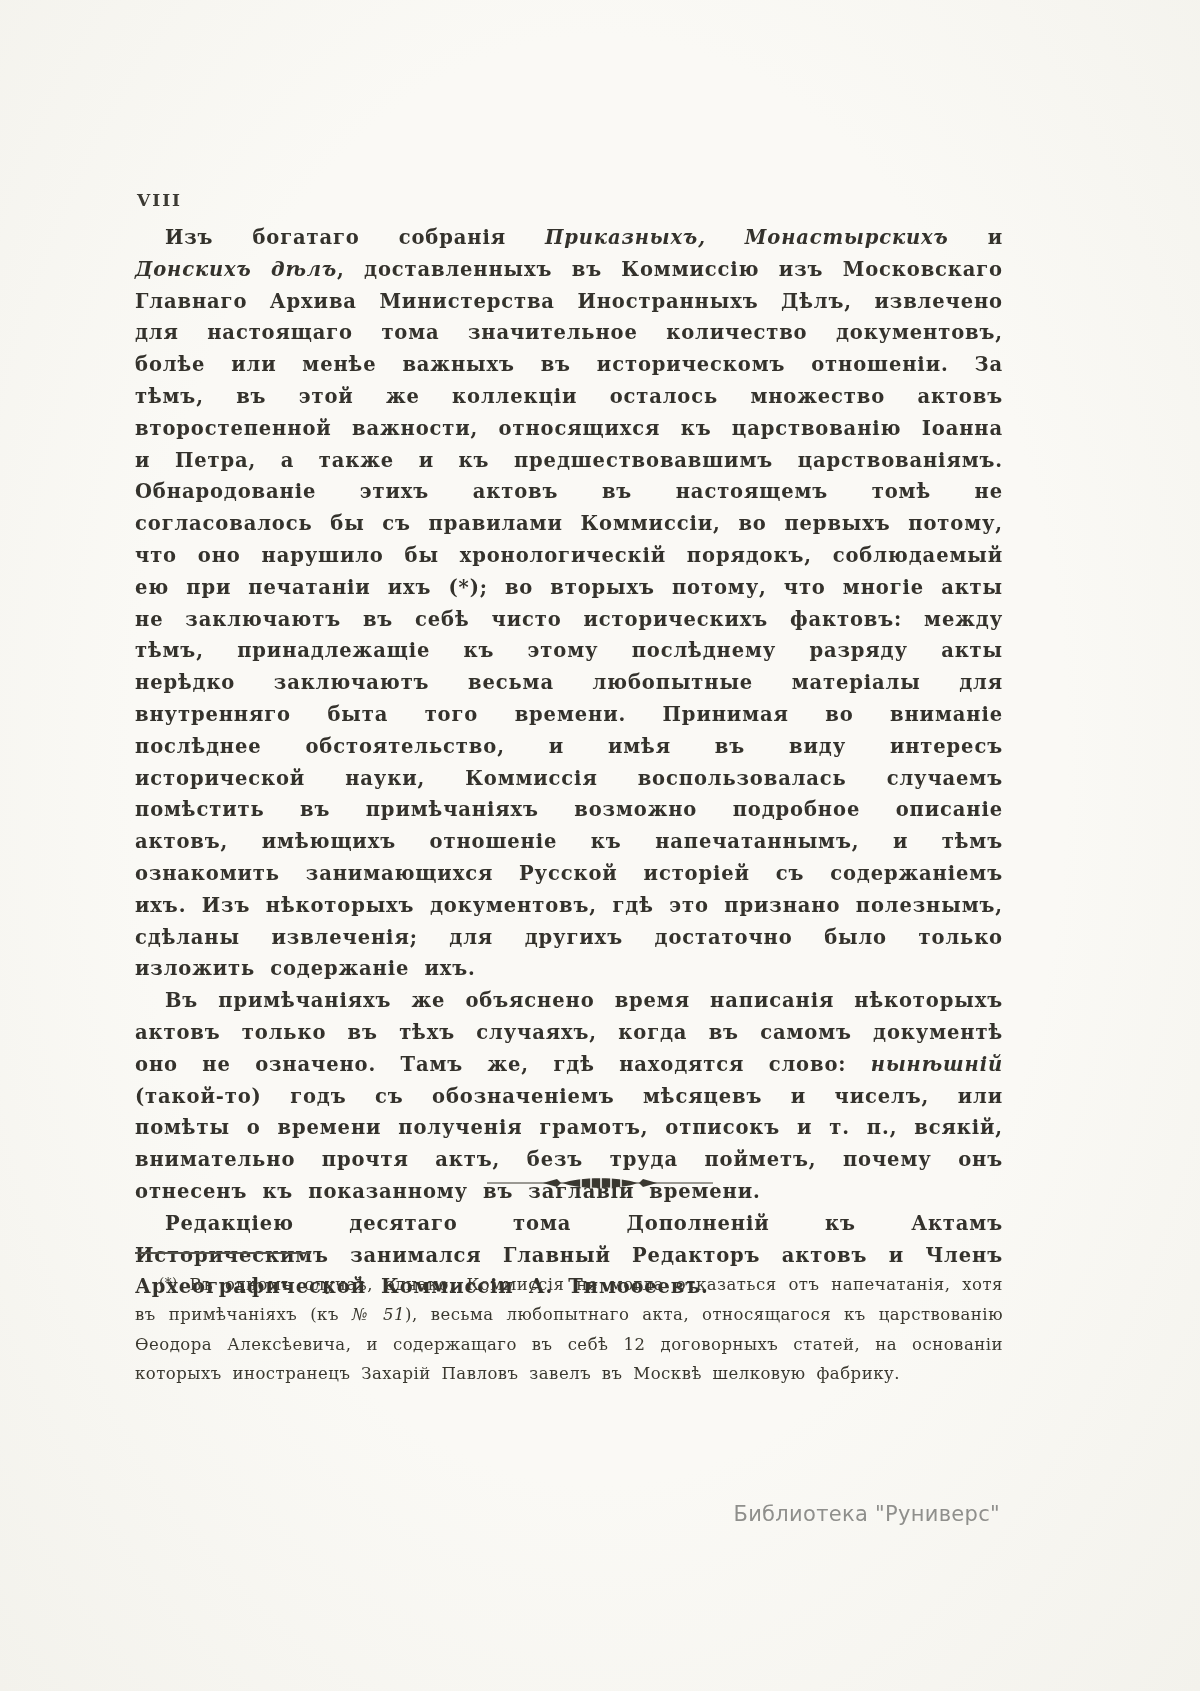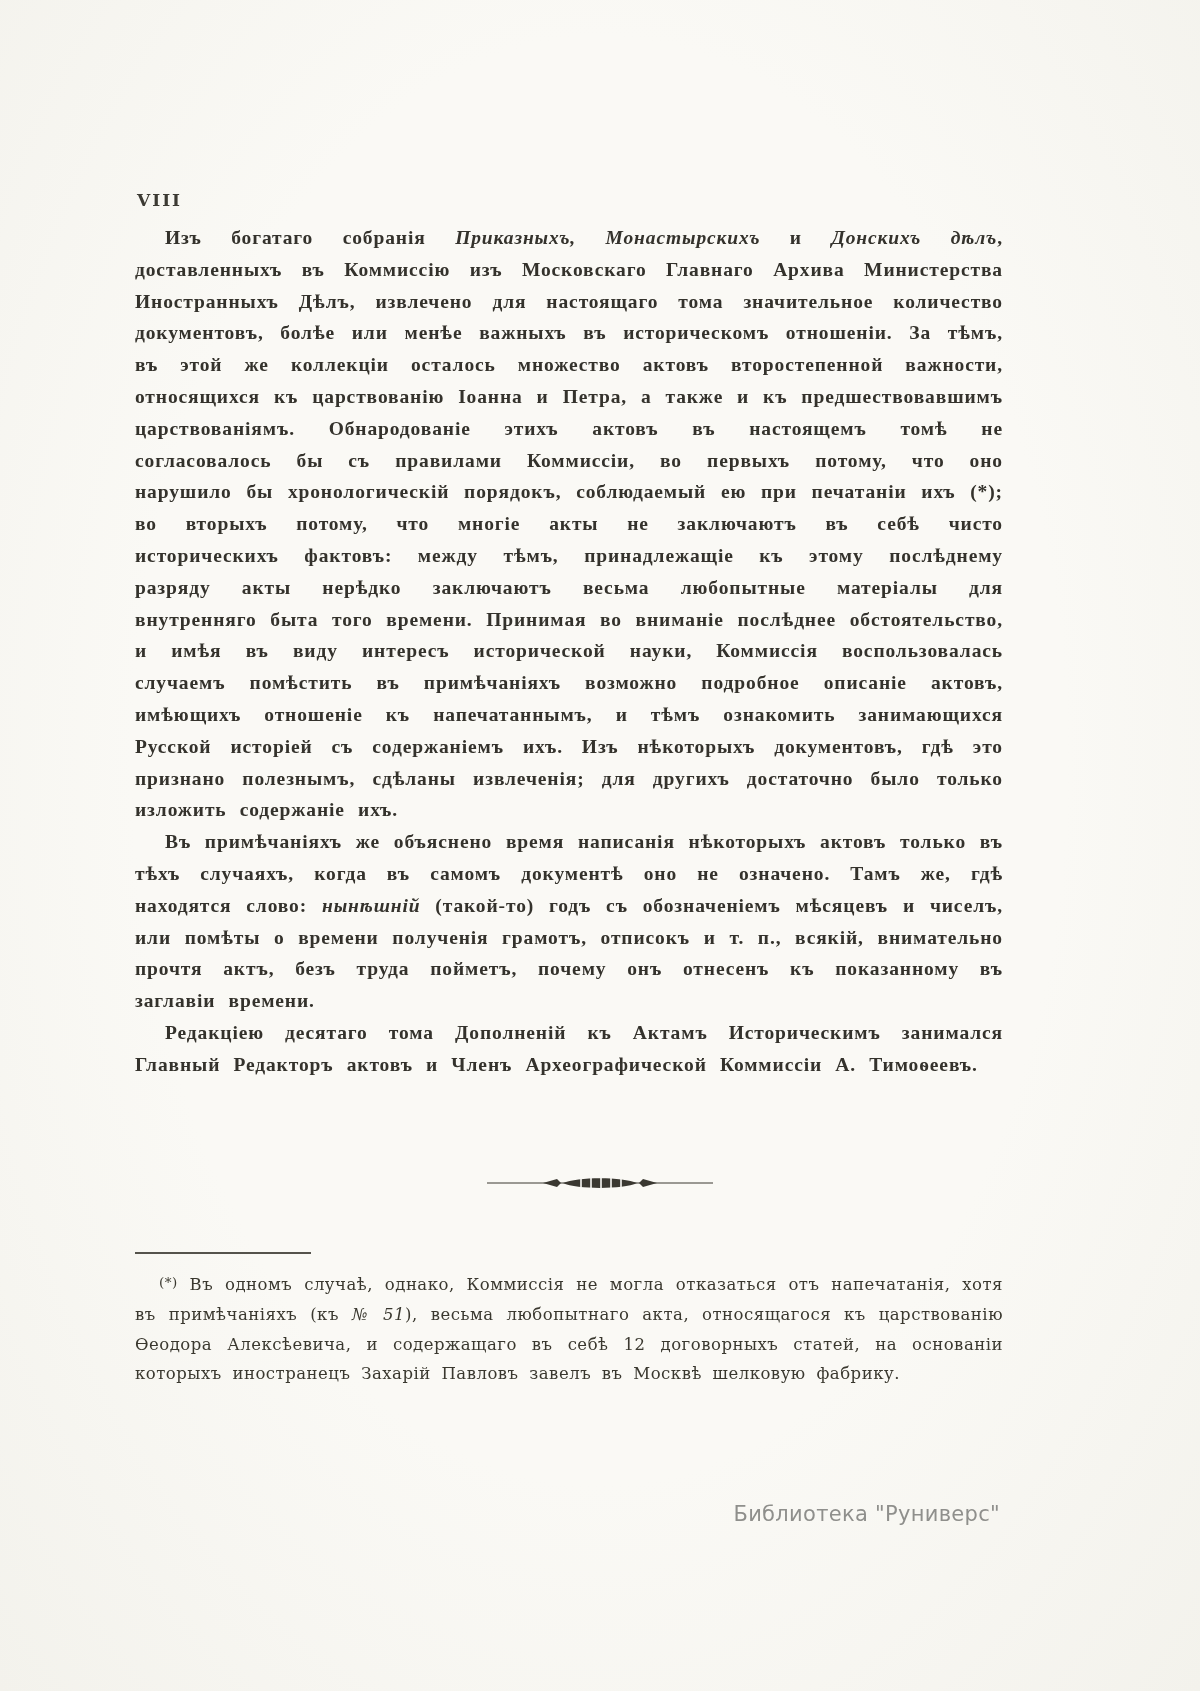--- a/index.html
+++ b/index.html
@@ -24,21 +24,20 @@
     font-size: 17px;
     font-weight: 700;
     letter-spacing: 2px;
     color: #3c3a33;
   }
   .body-text {
     position: absolute;
     left: 135px;
     top: 222px;
     width: 868px;
-    font-family: Liberation Serif, serif;
   }
   .para {
     margin: 0;
     text-align: justify;
     font-size: 19.5px;
     line-height: 31.8px;
     font-weight: 700;
     letter-spacing: 0.045em;
     word-spacing: 0.38em;
     text-indent: 30px;

